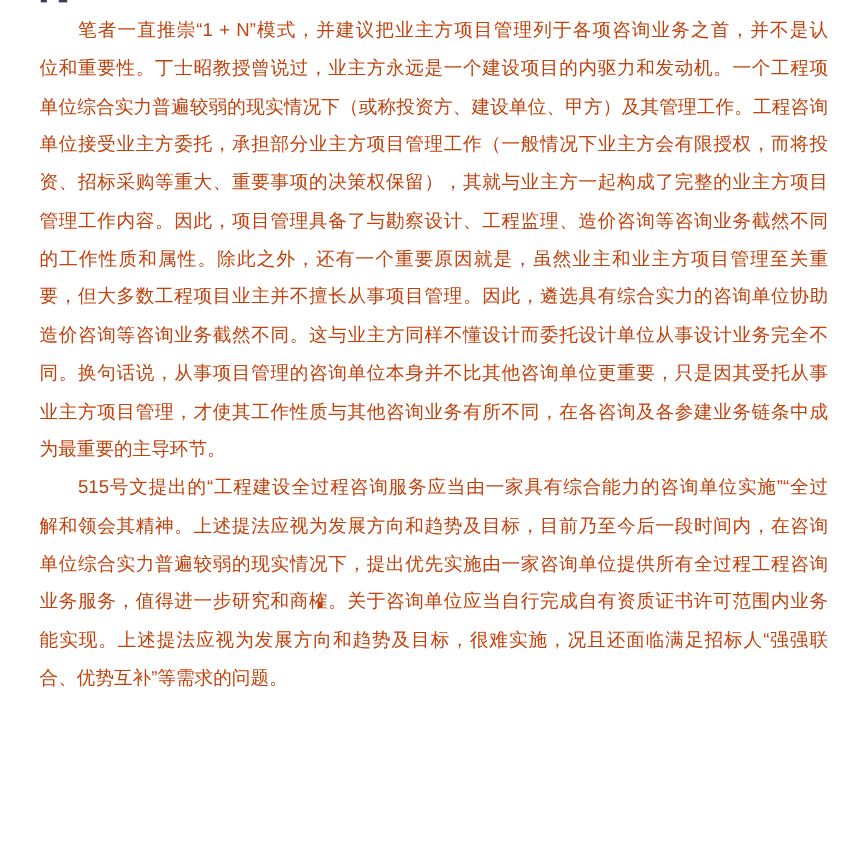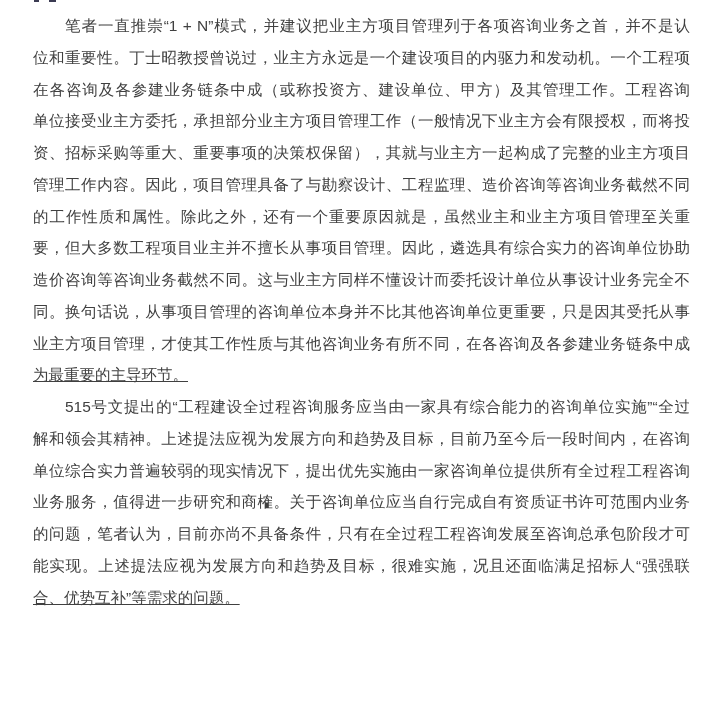--- a/index.html
+++ b/index.html
@@ -27,67 +27,65 @@
     background: #3b3b52;
   }
   .remnant.r1 { left: 34px; width: 5px; }
   .remnant.r2 { left: 49px; width: 7px; }
 
   .doc {
     position: absolute;
     left: 33px;
     top: 10px;
     width: 657px;
-    color: #404040;
+    color: #c2410c;
     font-size: 15.5px;
     line-height: 31.75px;
     letter-spacing: 0;
   }
   .paragraph {
     margin: 0;
     padding: 0;
   }
   .line {
     text-align: justify;
     text-align-last: justify;
     height: 31.75px;
     overflow: hidden;
   }
   .line.first {
     text-indent: 32px; 
   }
   .line.last {
     text-align-last: left;
-    text-decoration: underline;
   }
 </style>
 </head>
 <body>
 
 <div class="page">
   <div class="remnant r1"></div>
   <div class="remnant r2"></div>
   <div class="doc" id="doc">
       <div class="paragraph">
         <div class="line first">笔者一直推崇“1 + N”模式，并建议把业主方项目管理列于各项咨询业务之首，并不是认</div>
         <div class="line">位和重要性。丁士昭教授曾说过，业主方永远是一个建设项目的内驱力和发动机。一个工程项</div>
-        <div class="line">在各咨询及各参建业务链条中成（或称投资方、建设单位、甲方）及其管理工作。工程咨询</div>
+        <div class="line">单位综合实力普遍较弱的现实情况下（或称投资方、建设单位、甲方）及其管理工作。工程咨询</div>
         <div class="line">单位接受业主方委托，承担部分业主方项目管理工作（一般情况下业主方会有限授权，而将投</div>
         <div class="line">资、招标采购等重大、重要事项的决策权保留），其就与业主方一起构成了完整的业主方项目</div>
         <div class="line">管理工作内容。因此，项目管理具备了与勘察设计、工程监理、造价咨询等咨询业务截然不同</div>
         <div class="line">的工作性质和属性。除此之外，还有一个重要原因就是，虽然业主和业主方项目管理至关重</div>
         <div class="line">要，但大多数工程项目业主并不擅长从事项目管理。因此，遴选具有综合实力的咨询单位协助</div>
         <div class="line">造价咨询等咨询业务截然不同。这与业主方同样不懂设计而委托设计单位从事设计业务完全不</div>
         <div class="line">同。换句话说，从事项目管理的咨询单位本身并不比其他咨询单位更重要，只是因其受托从事</div>
         <div class="line">业主方项目管理，才使其工作性质与其他咨询业务有所不同，在各咨询及各参建业务链条中成</div>
         <div class="line last">为最重要的主导环节。</div>
       </div>
       <div class="paragraph">
         <div class="line first">515号文提出的“工程建设全过程咨询服务应当由一家具有综合能力的咨询单位实施”“全过</div>
         <div class="line">解和领会其精神。上述提法应视为发展方向和趋势及目标，目前乃至今后一段时间内，在咨询</div>
         <div class="line">单位综合实力普遍较弱的现实情况下，提出优先实施由一家咨询单位提供所有全过程工程咨询</div>
         <div class="line">业务服务，值得进一步研究和商榷。关于咨询单位应当自行完成自有资质证书许可范围内业务</div>
-        <div class="line">的问题，笔者认为，目前亦尚不具备条件，只有在全过程工程咨询发展至咨询总承包阶段才可</div>
         <div class="line">能实现。上述提法应视为发展方向和趋势及目标，很难实施，况且还面临满足招标人“强强联</div>
         <div class="line last">合、优势互补”等需求的问题。</div>
       </div>
     </div>
 </div>
 
 </body></html>

